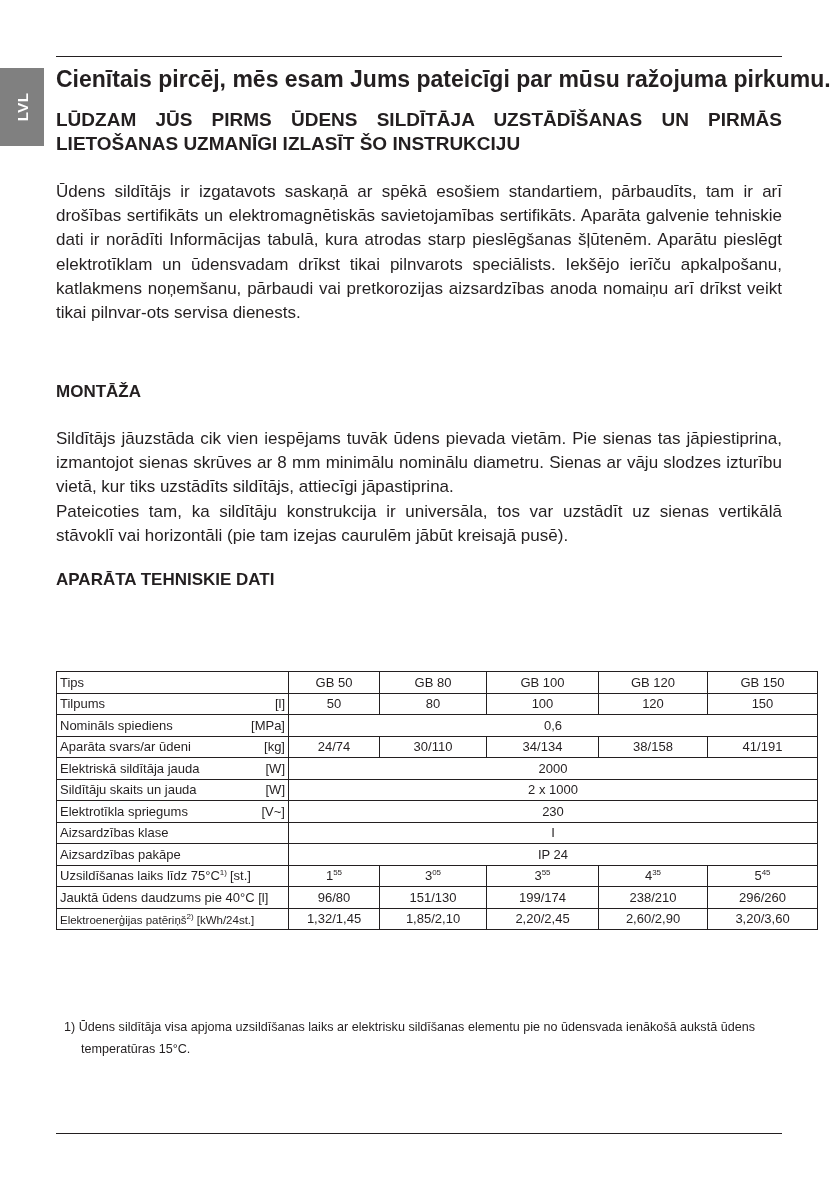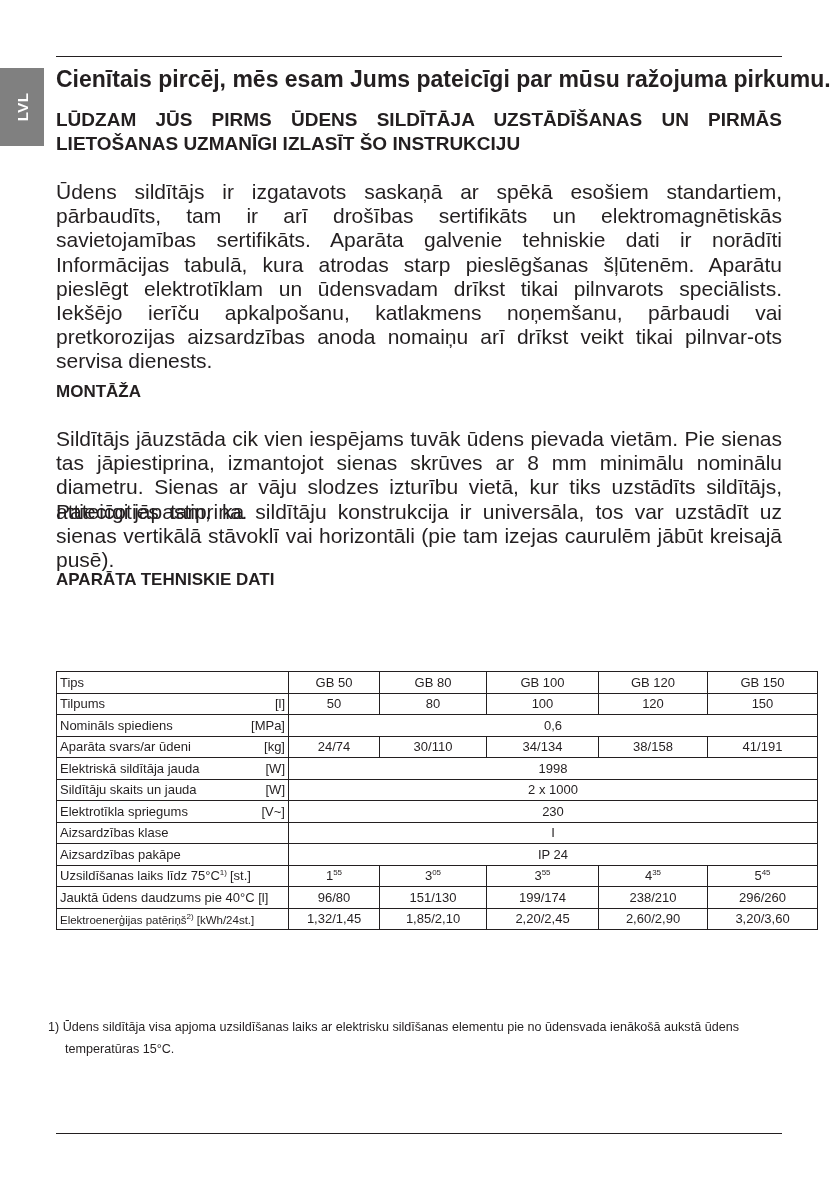--- a/index.html
+++ b/index.html
@@ -2,29 +2,29 @@
 <html><head>
 <meta charset="utf-8">
 <style>
   html, body { margin:0; padding:0; background:#fff; }
   body { width:839px; height:1191px; position:relative; overflow:hidden; color:#231f20; font-family:"Liberation Sans", sans-serif; }
   .rule { position:absolute; left:56px; width:726px; height:1px; background:#231f20; }
   .side-tab { position:absolute; left:0; top:68px; width:44px; height:78px; background:#808080; }
   .side-tab span { position:absolute; left:50%; top:50%; transform:translate(-50%,-50%) rotate(-90deg); color:#fff; font-weight:bold; font-size:15px; letter-spacing:0.5px; }
   .greeting { position:absolute; left:56px; top:66px; font-weight:bold; font-size:23px; }
   .h-main { position:absolute; left:56px; top:108px; width:726px; font-weight:bold; font-size:19px; line-height:24px; text-align:justify; text-align-last:left; }
-  .para { position:absolute; left:56px; width:726px; font-size:21px; line-height:24.2px; text-align:justify; text-align-last:left; }
+  .para { position:absolute; left:56px; width:726px; font-size:17px; line-height:24.2px; text-align:justify; text-align-last:left; }
   .h-sec { position:absolute; left:56px; font-weight:bold; font-size:17px; }
   table.spec { position:absolute; left:56px; top:671px; border-collapse:collapse; font-family:"Liberation Sans", sans-serif; font-size:13px; font-stretch:condensed; }
   table.spec td { border:1.5px solid #231f20; height:20.5px; padding:0 3px; white-space:nowrap; }
   table.spec td.lbl { width:225px; }
   table.spec td.lbl .u { float:right; }
   table.spec td.c { text-align:center; }
   table.spec td.small { font-size:11.5px; }
-  .foot { position:absolute; left:48px; width:726px; font-size:12.6px; line-height:22px; }
+  .foot { position:absolute; left:64px; width:726px; font-size:12.6px; line-height:22px; }
   .foot div { padding-left:17px; text-indent:-17px; }
   sup { font-size:8px; vertical-align:5px; }
 </style>
 </head>
 <body>
 
 <div class="rule" style="top:56px;"></div>
 <div class="side-tab">
     <span>LVL</span>
   </div>
@@ -64,21 +64,21 @@
       <tr>
         <td class="lbl"><span>Aparāta svars/ar ūdeni</span><span class="u">[kg]</span></td>
         <td class="c">24/74</td>
         <td class="c">30/110</td>
         <td class="c">34/134</td>
         <td class="c">38/158</td>
         <td class="c">41/191</td>
       </tr>
       <tr>
         <td class="lbl"><span>Elektriskā sildītāja jauda</span><span class="u">[W]</span></td>
-        <td class="c" colspan="5">1998</td>
+        <td class="c" colspan="5">2000</td>
       </tr>
       <tr>
         <td class="lbl"><span>Sildītāju skaits un jauda</span><span class="u">[W]</span></td>
         <td class="c" colspan="5">2 x 1000</td>
       </tr>
       <tr>
         <td class="lbl"><span>Elektrotīkla spriegums</span><span class="u">[V~]</span></td>
         <td class="c" colspan="5">230</td>
       </tr>
       <tr>

